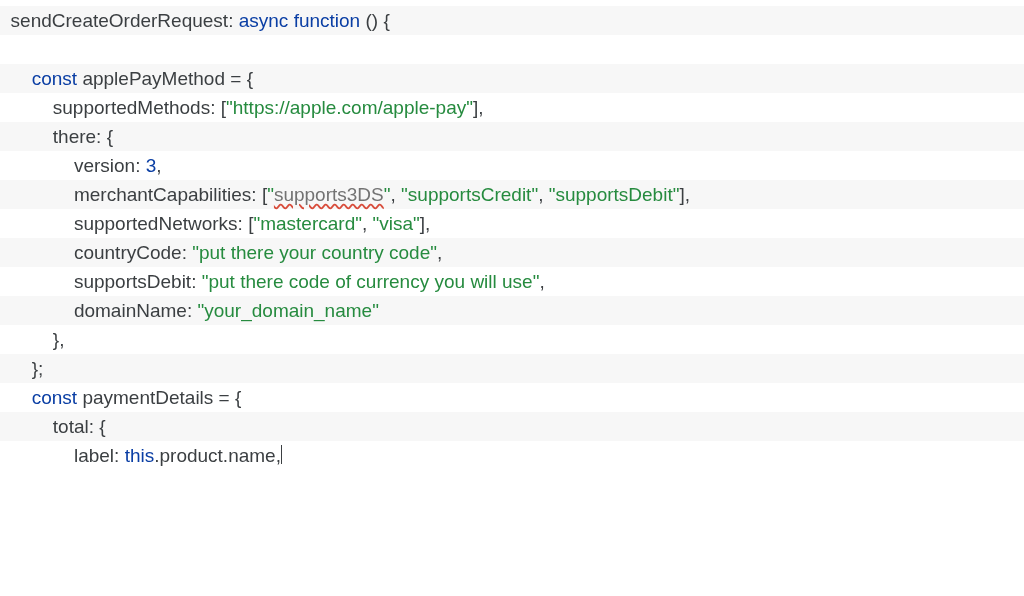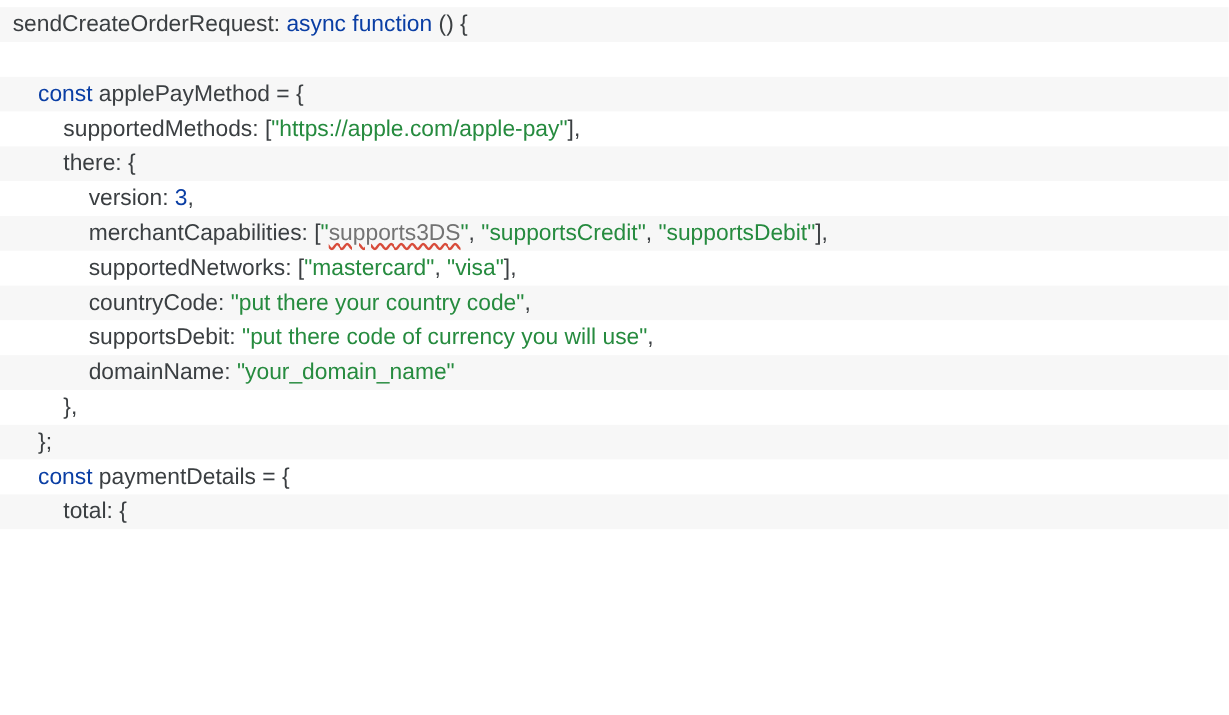--- a/index.html
+++ b/index.html
@@ -75,14 +75,15 @@
 <div class="line">              <span class="ident">domainName</span><span class="punc">: </span><span class="str">"your_domain_name"</span></div>
 
 <div class="line">          <span class="punc">},</span></div>
 
 <div class="line">      <span class="punc">};</span></div>
 
 <div class="line">      <span class="kw">const</span><span class="punc"> </span><span class="ident">paymentDetails</span><span class="punc"> = {</span></div>
 
 <div class="line">          <span class="ident">total</span><span class="punc">: {</span></div>
 
+<div class="line">              <span class="ident">label</span><span class="punc">: </span><span class="kw">this</span><span class="ident">.product.name,</span><span class="cursor"></span></div>
 
 </div>
 
 </body></html>

